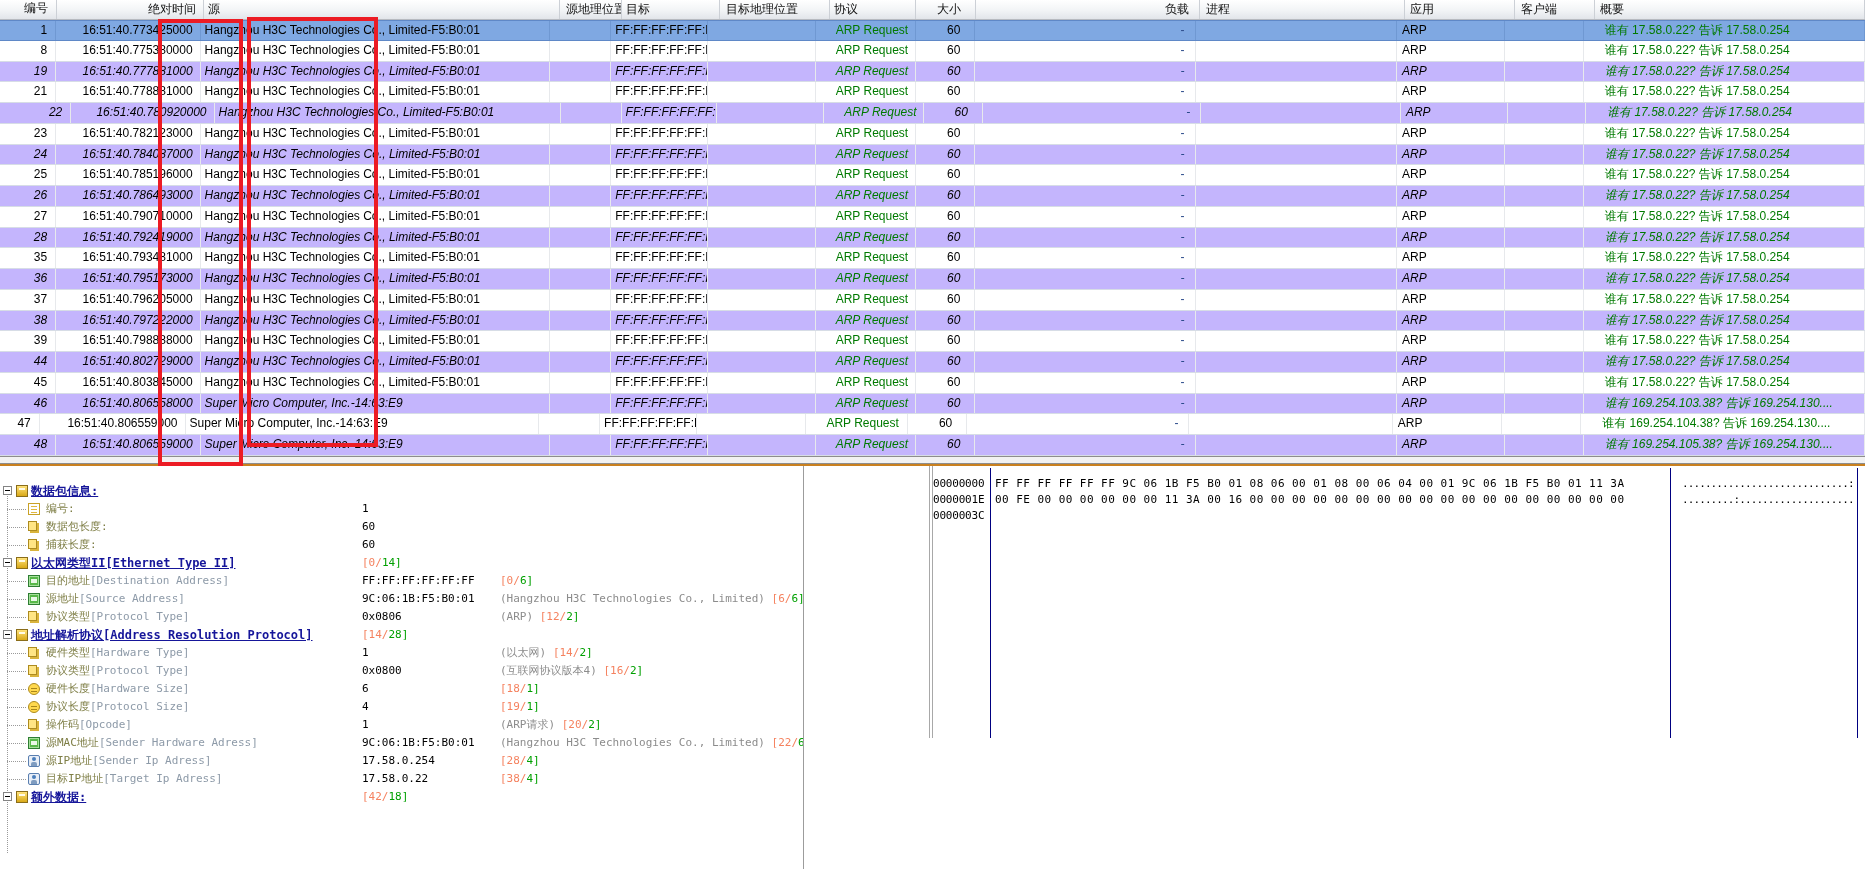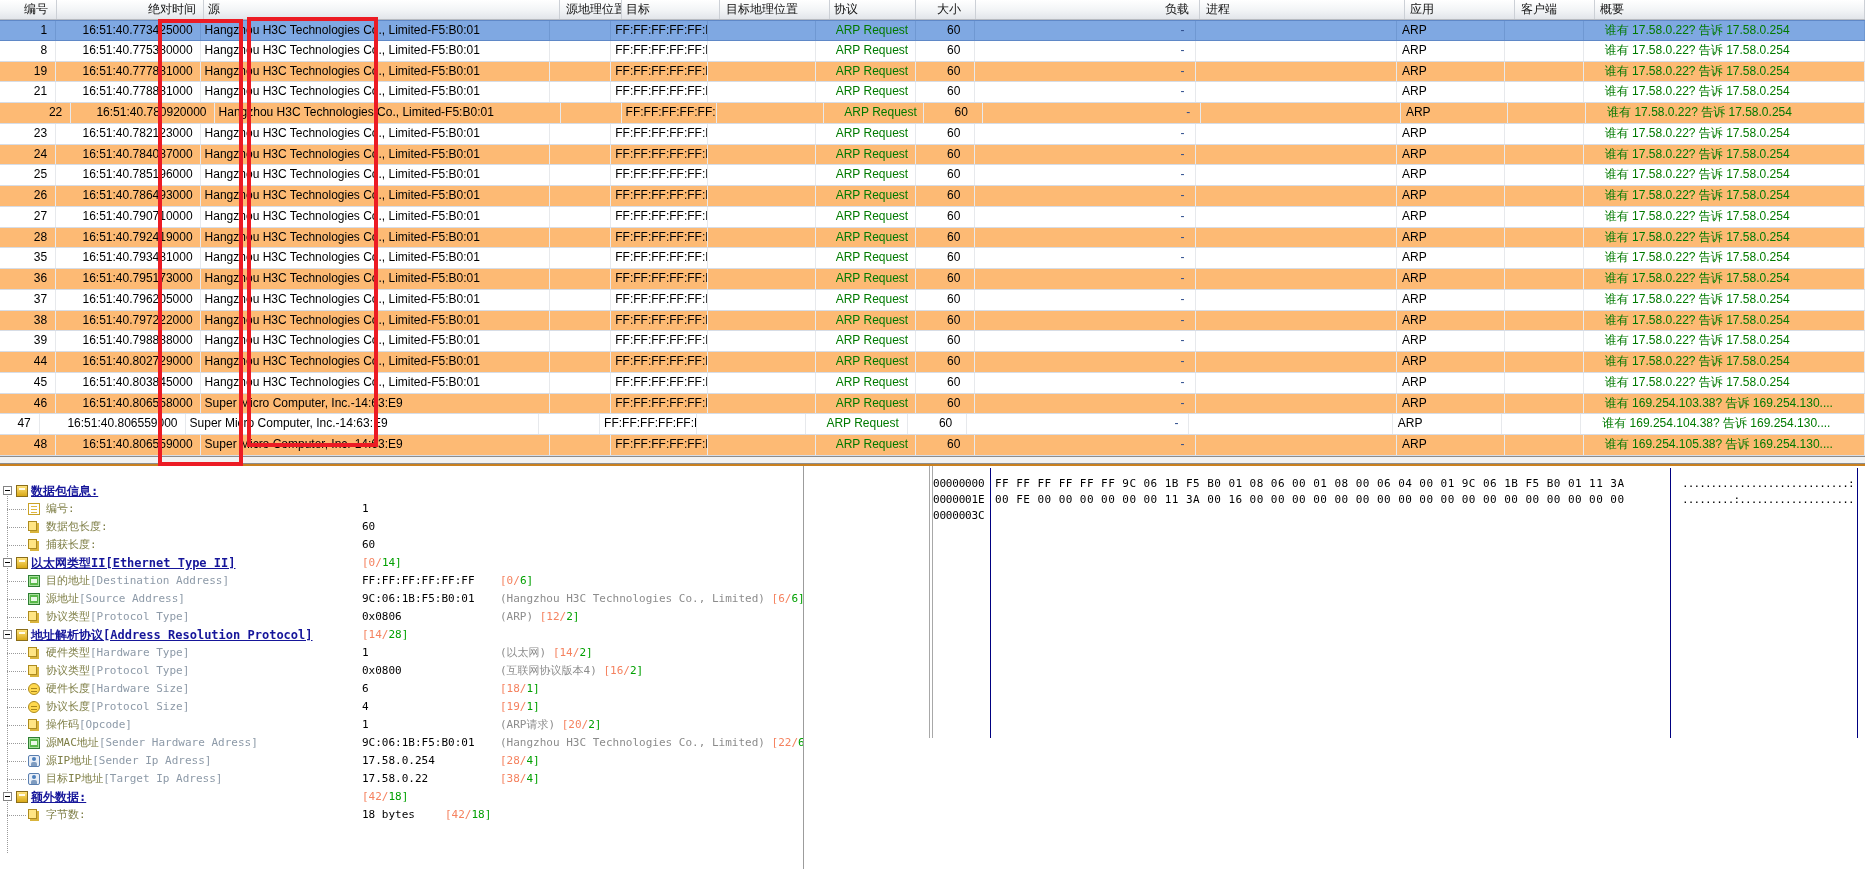--- a/index.html
+++ b/index.html
@@ -7,21 +7,21 @@
        font-family:"Liberation Sans",sans-serif;font-size:12px;color:#000;}
 
   
   #packet-list{position:absolute;left:0;top:0;width:1865px;height:456px;overflow:hidden;background:#fff;}
   #plist-header{display:flex;height:20px;background:linear-gradient(#ffffff,#f2f4f6 55%,#e2e5ea);
                 border-bottom:1px solid #b7bac0;box-sizing:border-box;}
   .hcell{box-sizing:border-box;border-right:1px solid #ccd0d6;height:100%;line-height:19px;
          white-space:nowrap;overflow:hidden;color:#111;}
   #plist-body{position:relative;}
   .prow{display:flex;height:20.75px;box-sizing:border-box;border-bottom:1px solid #d7dde6;background:#fff;}
-  .prow.stripe{background:#fdba74;}
+  .prow.stripe{background:#c4b5fd;font-style:italic;}
   .prow.sel{background:#7fa8e2;border-top:1px solid #5f88c7;border-bottom:1px solid #5f88c7;height:20.75px;}
   .cell{box-sizing:border-box;border-right:1px solid #e7e9ec;height:100%;line-height:19px;
         white-space:nowrap;overflow:hidden;color:#000;}
   .prow.sel .cell{border-right-color:#6f98d2;}
   .r{text-align:right;}
   .g{color:#007a00;margin-left:16px;}
   .pl{color:#2b4a8b;}
 
   
   #splitter{position:absolute;left:0;top:456px;width:1865px;height:8px;background:#f2f2f2;
@@ -85,21 +85,21 @@
   #ann-time{left:158px;top:19px;width:85px;height:447px;}
   #ann-source{left:247px;top:17px;width:131px;height:430px;}
 </style>
 </head>
 <body>
 
 <div id="app">
 
   <div id="packet-list">
     <div id="plist-header">
-        <div class="hcell r" style="width: 57px; padding: 0px 8px 0px 0px;">编号</div>
+        <div class="hcell r" style="width: 57px; padding: 0px 8px 0px 0px; font-family: Liberation Mono, monospace;">编号</div>
         <div class="hcell r" style="width: 147px; padding: 0px 7px 0px 0px;">绝对时间</div>
         <div class="hcell" style="width: 356px; padding: 0px 0px 0px 4px;">源</div>
         <div class="hcell" style="width: 62px; padding: 0px 0px 0px 6px;">源地理位置</div>
         <div class="hcell" style="width: 98px; padding: 0px 0px 0px 4px;">目标</div>
         <div class="hcell" style="width: 110px; padding: 0px 0px 0px 6px;">目标地理位置</div>
         <div class="hcell" style="width: 86px; padding: 0px 0px 0px 4px;">协议</div>
         <div class="hcell r" style="width: 60px; padding: 0px 14px 0px 0px;">大小</div>
         <div class="hcell r" style="width: 224px; padding: 0px 10px 0px 0px;">负载</div>
         <div class="hcell" style="width: 205px; padding: 0px 0px 0px 6px;">进程</div>
         <div class="hcell" style="width: 110px; padding: 0px 0px 0px 5px;">应用</div>
@@ -542,26 +542,20 @@
             <span class="ticon icon-ip"></span>
             <span class="tlabel"><span class="lab-cn">目标IP地址</span><span class="lab-en">[Target Ip Adress]</span></span>
             <span class="tval">17.58.0.22</span>
             <span class="tnote"><span class="off">[38/</span><span class="len">4]</span></span>
           </div>
           <div class="trow root">
             <span class="expander"></span>
             <span class="ticon icon-packet"></span>
             <span class="tlabel">额外数据:</span>
             <span class="off-root"><span class="off">[42/</span><span class="len">18]</span></span>
-          </div>
-          <div class="trow child">
-            <span class="connector"></span>
-            <span class="ticon icon-pages"></span>
-            <span class="tlabel"><span class="lab-cn">字节数:</span></span>
-            <span class="tval">18 bytes<span class="off off-inline">[42/</span><span class="len">18]</span></span>
           </div>
         </div>
     </div>
     <div id="pane-divider"></div>
     <div id="hex-pane">
       <div class="hex-gutter-line" style="left:123px"></div>
       <div class="hex-gutter-line" style="left:126px"></div>
       <div class="navy-line" style="left:184px"></div>
       <div class="navy-line" style="left:864px"></div>
       <div class="navy-line" style="left:1051px"></div>

